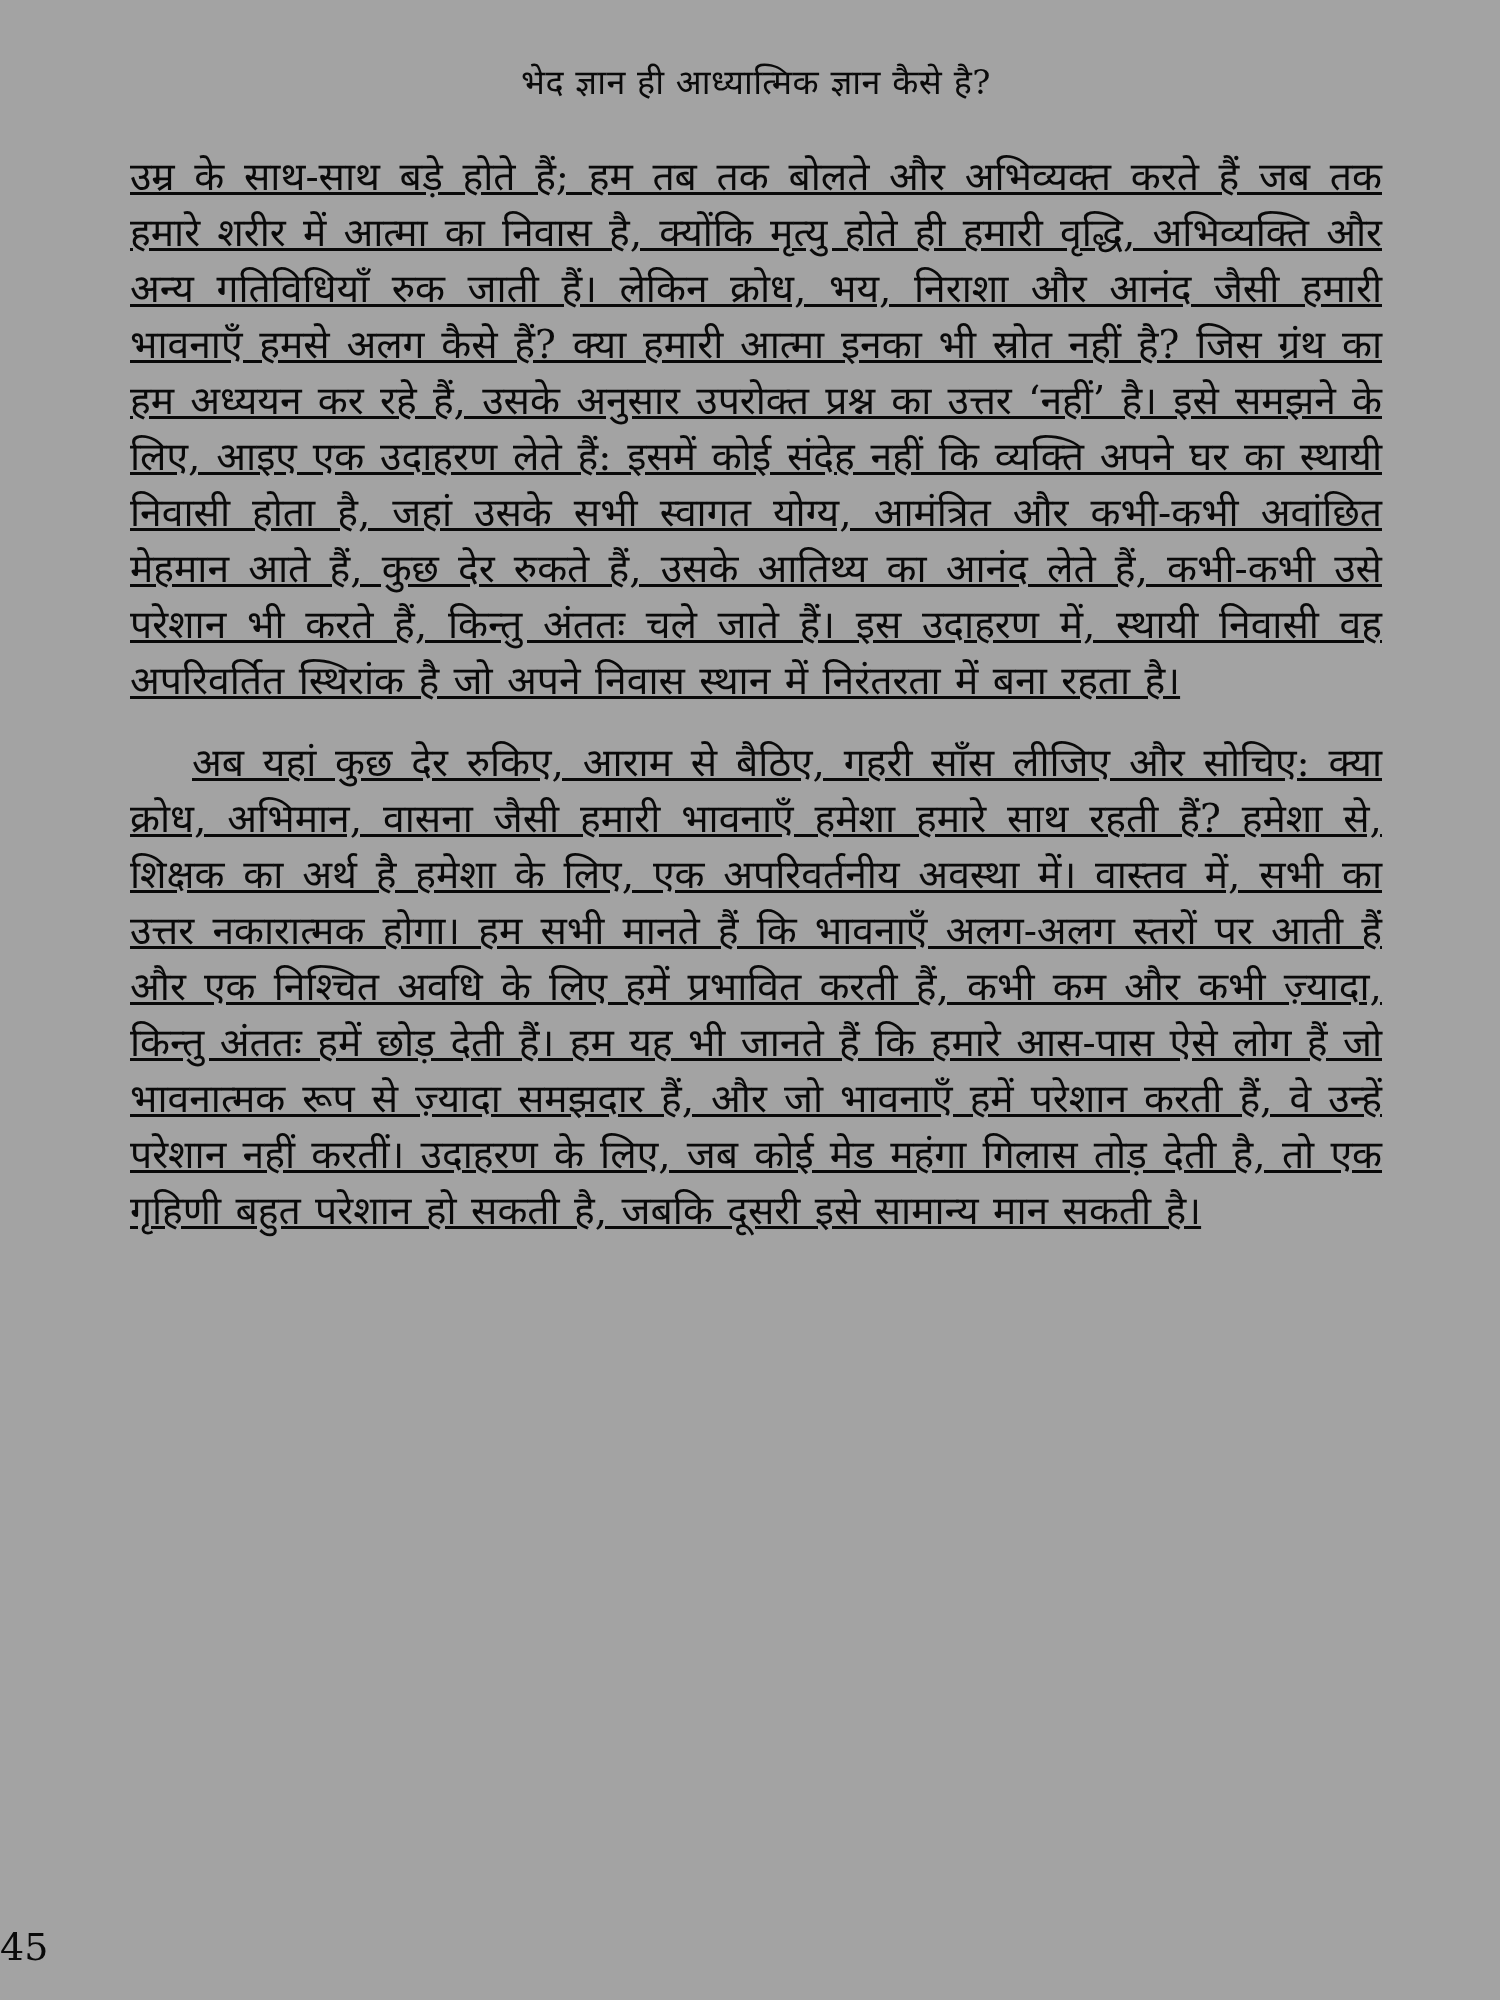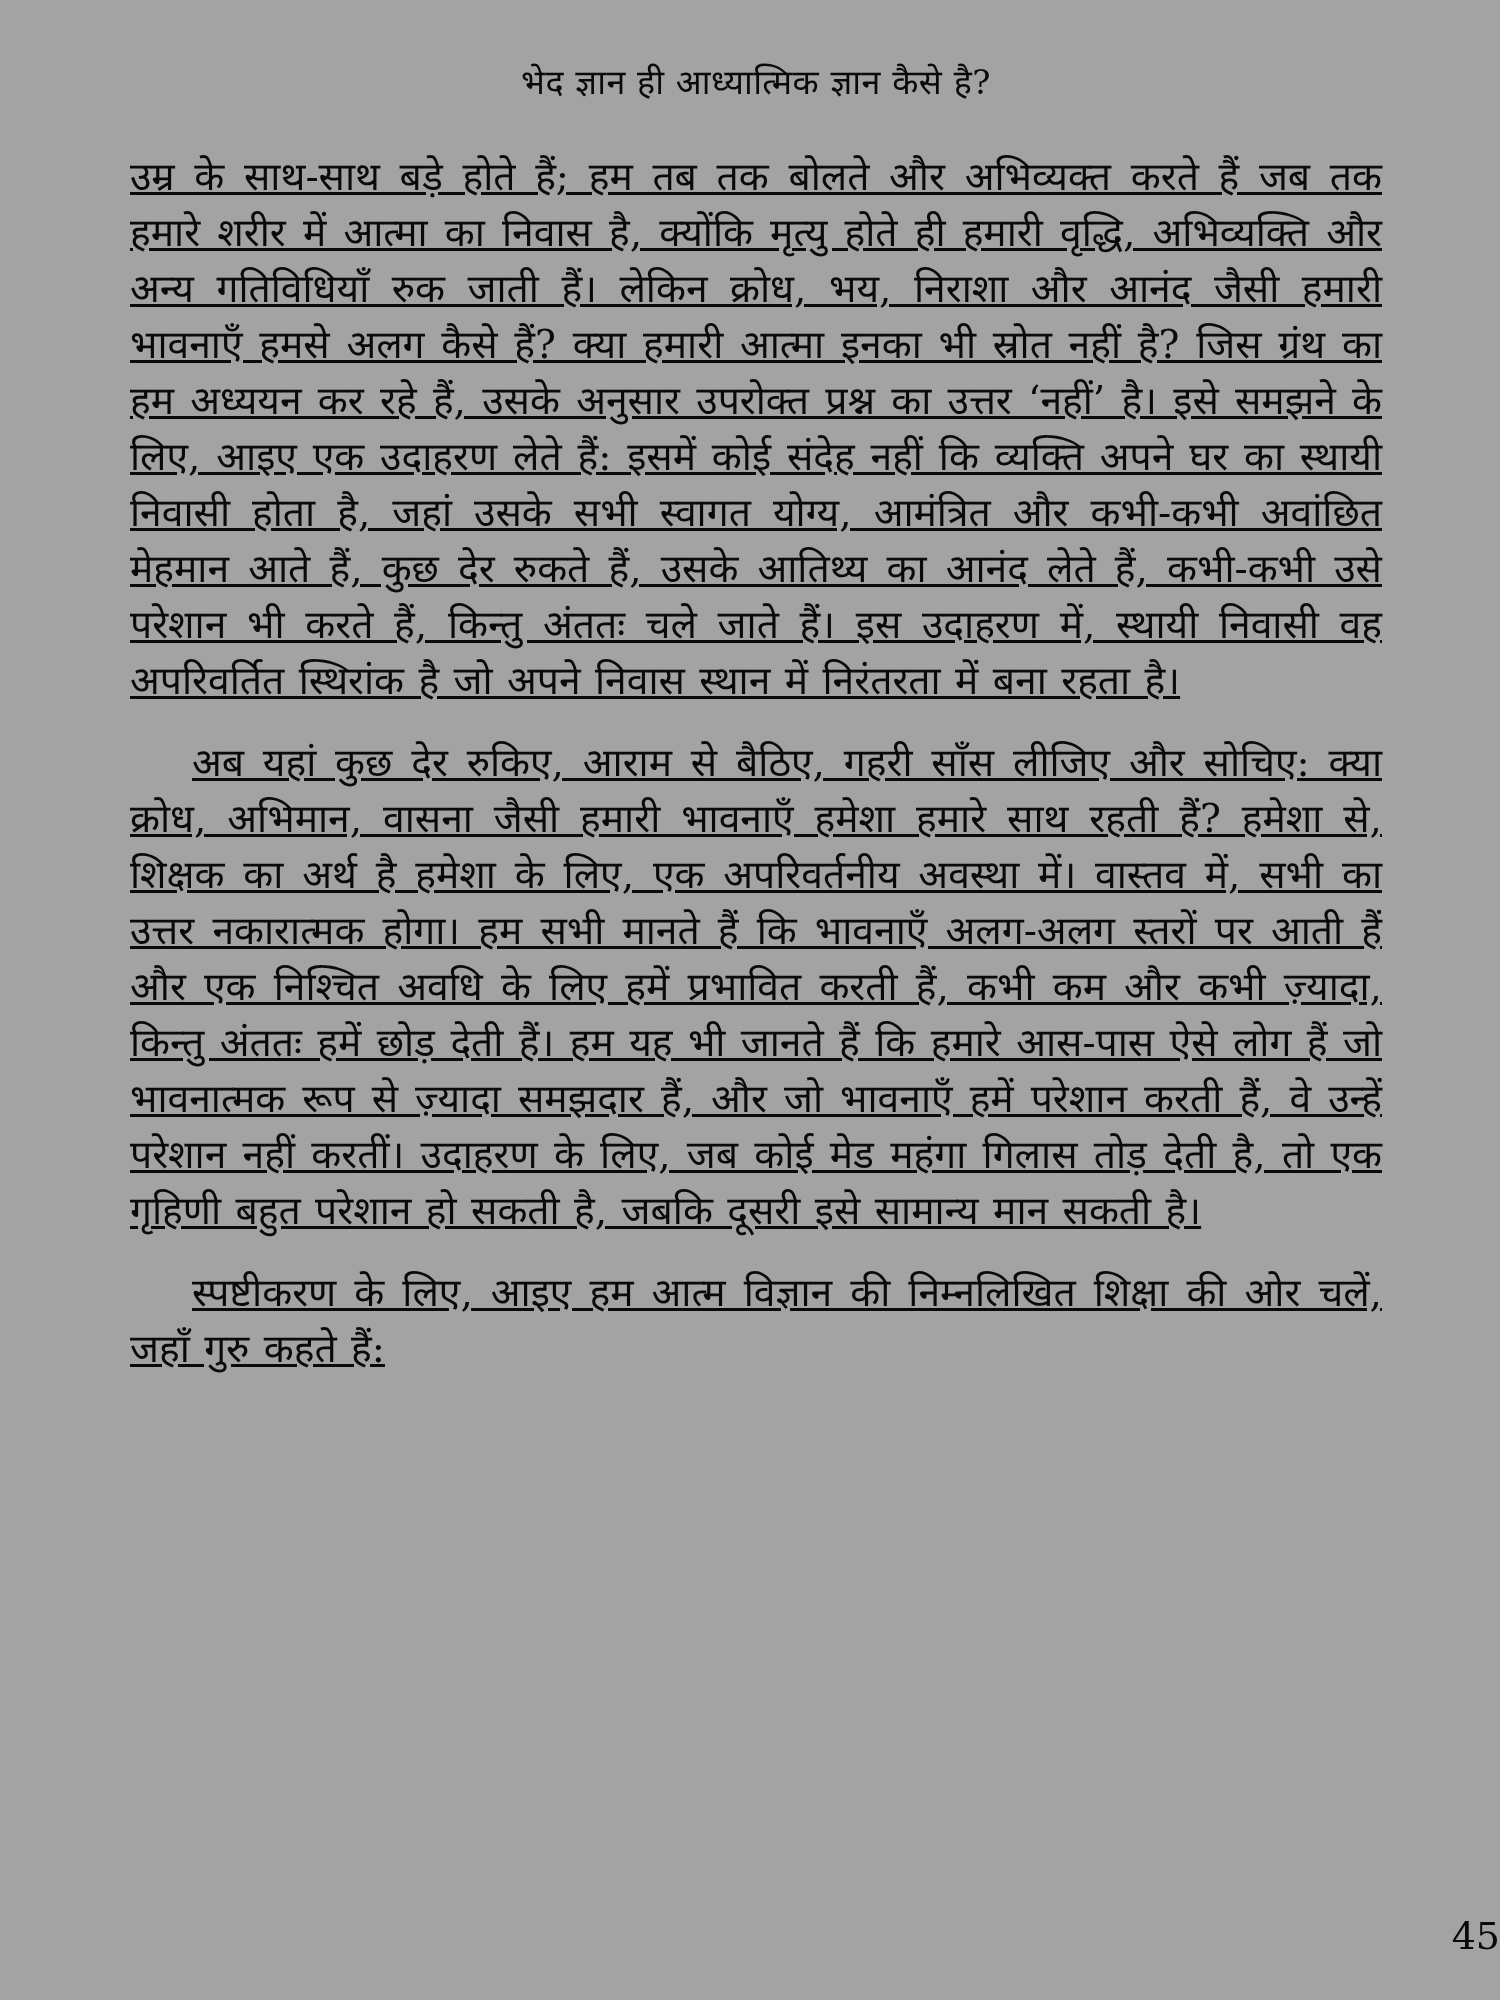--- a/index.html
+++ b/index.html
@@ -33,35 +33,34 @@
     margin-bottom: 26px;
     word-spacing: 2px;
     text-decoration: underline;
   }
   .para.indent {
     text-indent: 62px;
   }
   .para:last-child { margin-bottom: 0; }
   .page-number {
     position: absolute;
-    bottom: 42px;
+    bottom: 31px;
     left: 0;
     width: 100%;
-    text-align: right;
+    text-align: left;
     font-size: 38px;
   }
 </style>
 </head>
 <body>
 
 <div class="page">
 
   <div class="chapter-header">भेद ज्ञान ही आध्यात्मिक ज्ञान कैसे है?</div>
 
   <div class="body-text">
     <p class="para">उम्र के साथ-साथ बड़े होते हैं; हम तब तक बोलते और अभिव्यक्त करते हैं जब तक हमारे शरीर में आत्मा का निवास है, क्योंकि मृत्यु होते ही हमारी वृद्धि, अभिव्यक्ति और अन्य गतिविधियाँ रुक जाती हैं। लेकिन क्रोध, भय, निराशा और आनंद जैसी हमारी भावनाएँ हमसे अलग कैसे हैं? क्या हमारी आत्मा इनका भी स्रोत नहीं है? जिस ग्रंथ का हम अध्ययन कर रहे हैं, उसके अनुसार उपरोक्त प्रश्न का उत्तर ‘नहीं’ है। इसे समझने के लिए, आइए एक उदाहरण लेते हैं: इसमें कोई संदेह नहीं कि व्यक्ति अपने घर का स्थायी निवासी होता है, जहां उसके सभी स्वागत योग्य, आमंत्रित और कभी-कभी अवांछित मेहमान आते हैं, कुछ देर रुकते हैं, उसके आतिथ्य का आनंद लेते हैं, कभी-कभी उसे परेशान भी करते हैं, किन्तु अंततः चले जाते हैं। इस उदाहरण में, स्थायी निवासी वह अपरिवर्तित स्थिरांक है जो अपने निवास स्थान में निरंतरता में बना रहता है।</p>
     <p class="para indent">अब यहां कुछ देर रुकिए, आराम से बैठिए, गहरी साँस लीजिए और सोचिए: क्या क्रोध, अभिमान, वासना जैसी हमारी भावनाएँ हमेशा हमारे साथ रहती हैं? हमेशा से, शिक्षक का अर्थ है हमेशा के लिए, एक अपरिवर्तनीय अवस्था में। वास्तव में, सभी का उत्तर नकारात्मक होगा। हम सभी मानते हैं कि भावनाएँ अलग-अलग स्तरों पर आती हैं और एक निश्चित अवधि के लिए हमें प्रभावित करती हैं, कभी कम और कभी ज़्यादा, किन्तु अंततः हमें छोड़ देती हैं। हम यह भी जानते हैं कि हमारे आस-पास ऐसे लोग हैं जो भावनात्मक रूप से ज़्यादा समझदार हैं, और जो भावनाएँ हमें परेशान करती हैं, वे उन्हें परेशान नहीं करतीं। उदाहरण के लिए, जब कोई मेड महंगा गिलास तोड़ देती है, तो एक गृहिणी बहुत परेशान हो सकती है, जबकि दूसरी इसे सामान्य मान सकती है।</p>
-    <p class="para indent">स्पष्टीकरण के लिए, आइए हम आत्म विज्ञान की निम्नलिखित शिक्षा की ओर चलें, जहाँ गुरु कहते हैं:</p>
   </div>
 
   <div class="page-number">45</div>
 
 </div>
 
 </body></html>

